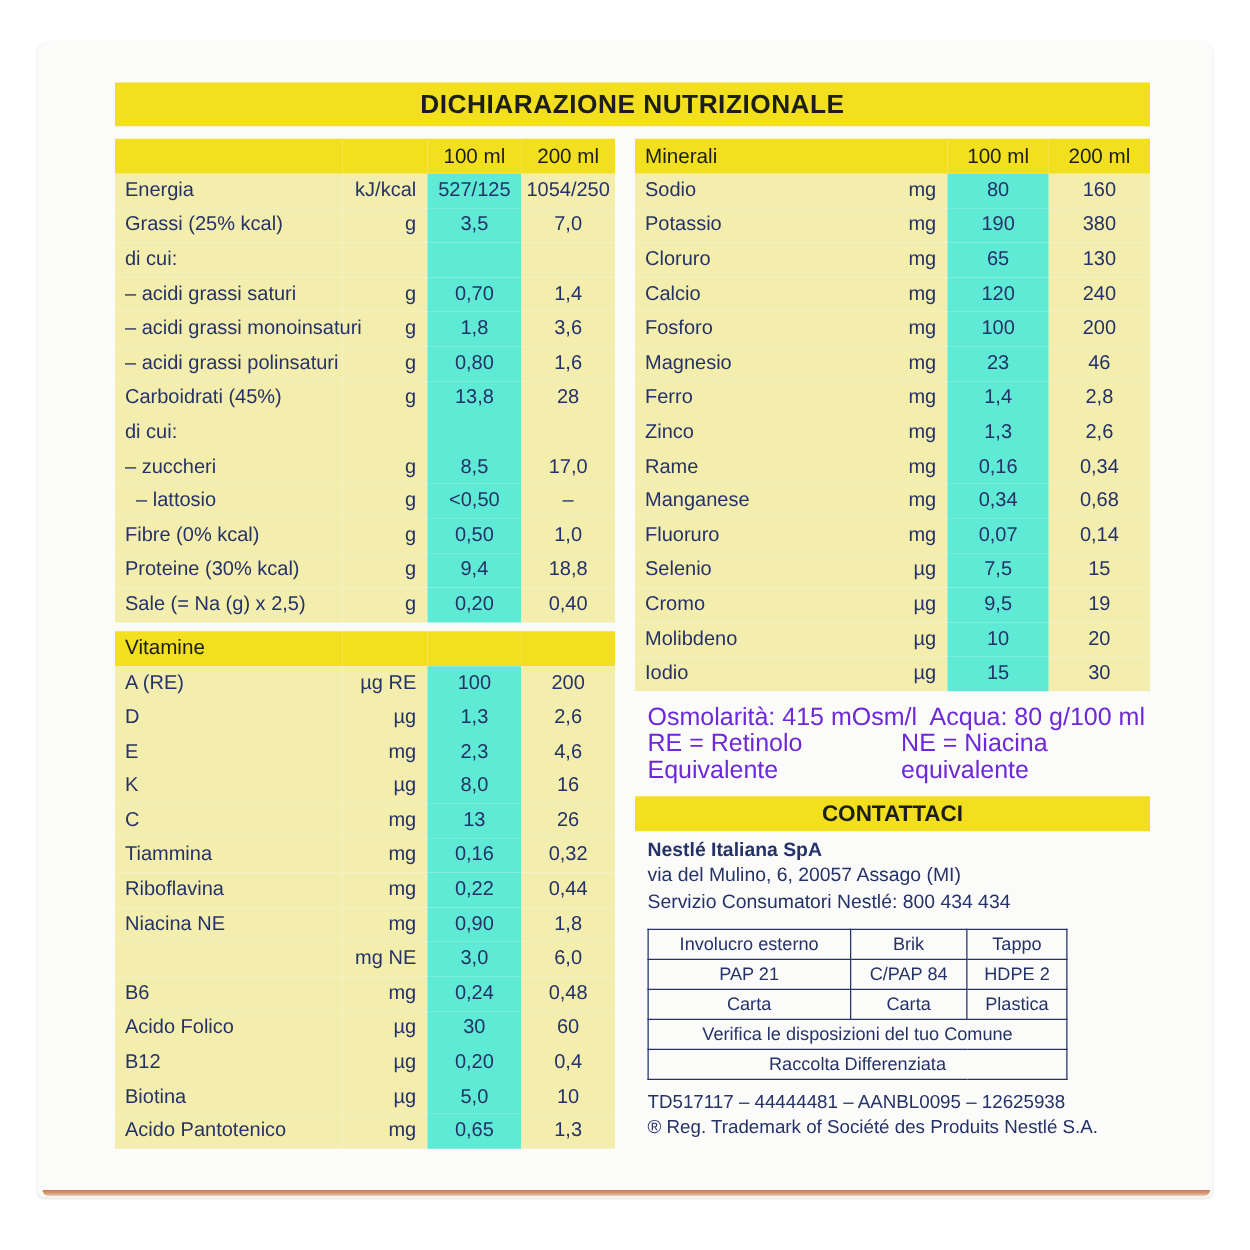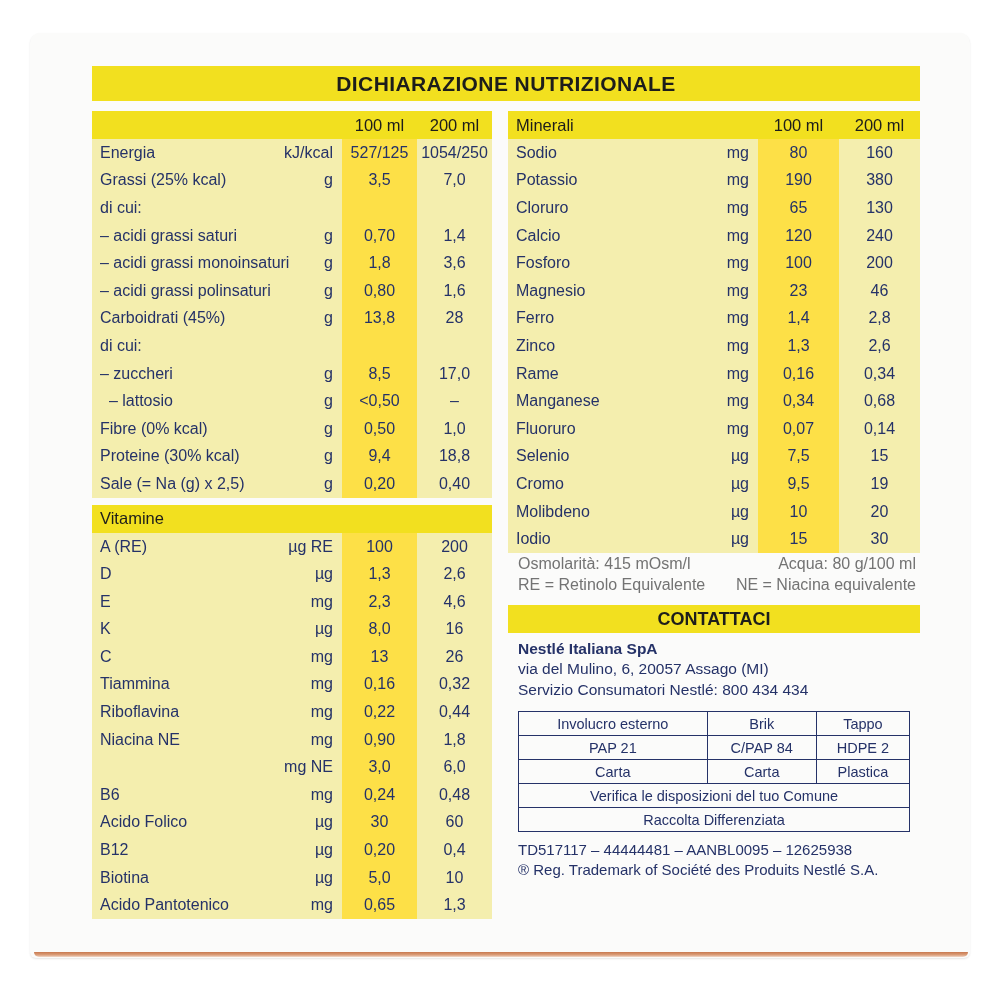--- a/index.html
+++ b/index.html
@@ -92,39 +92,40 @@
 
   .drow td {
     height: 27.6px;
     vertical-align: middle;
     font-size: 16px;
     color: #253268;
     background: #f4eeae;
   }
   .drow td.lbl   { padding-left: 8px; text-align: left; white-space: nowrap; }
   .drow td.unit  { text-align: right; padding-right: 9px; white-space: nowrap; }
-  .drow td.v100  { text-align: center; background: #fde047; }
+  .drow td.v100  { text-align: center; background: #5eead4; }
   .drow td.v200  { text-align: center; background: #f4eeae; }
 
   
   .t-left col.c1 { width: 182px; }
   .t-left col.c2 { width: 68px; }
   .t-left col.c3 { width: 75px; }
   .t-left col.c4 { width: 75px; }
 
   
   .t-right col.c1 { width: 200px; }
   .t-right col.c2 { width: 50px; }
   .t-right col.c3 { width: 81px; }
   .t-right col.c4 { width: 81px; }
 
   
   .notes {
-    color: #737373;
-    font-size: 16px;
+    margin-top: 11px;
+    color: #6d28d9;
+    font-size: 20px;
     line-height: 21px;
   }
   .notes .nline {
     display: flex;
     justify-content: space-between;
     padding: 0 4px 0 10px;
   }
 
   
   .contact-bar {
@@ -143,21 +144,21 @@
     color: #253268;
     font-size: 15.5px;
     line-height: 20.5px;
   }
   .contact-body .co-name { font-weight: bold; }
 
   
   table.recycle {
     margin-top: 11px;
     margin-left: 10px;
-    width: 392px;
+    width: 336px;
     border-collapse: collapse;
     color: #253268;
     font-size: 14.5px;
   }
   table.recycle td {
     border: 1px solid #253268;
     text-align: center;
     height: 23px;
     padding: 0 2px;
     vertical-align: middle;

